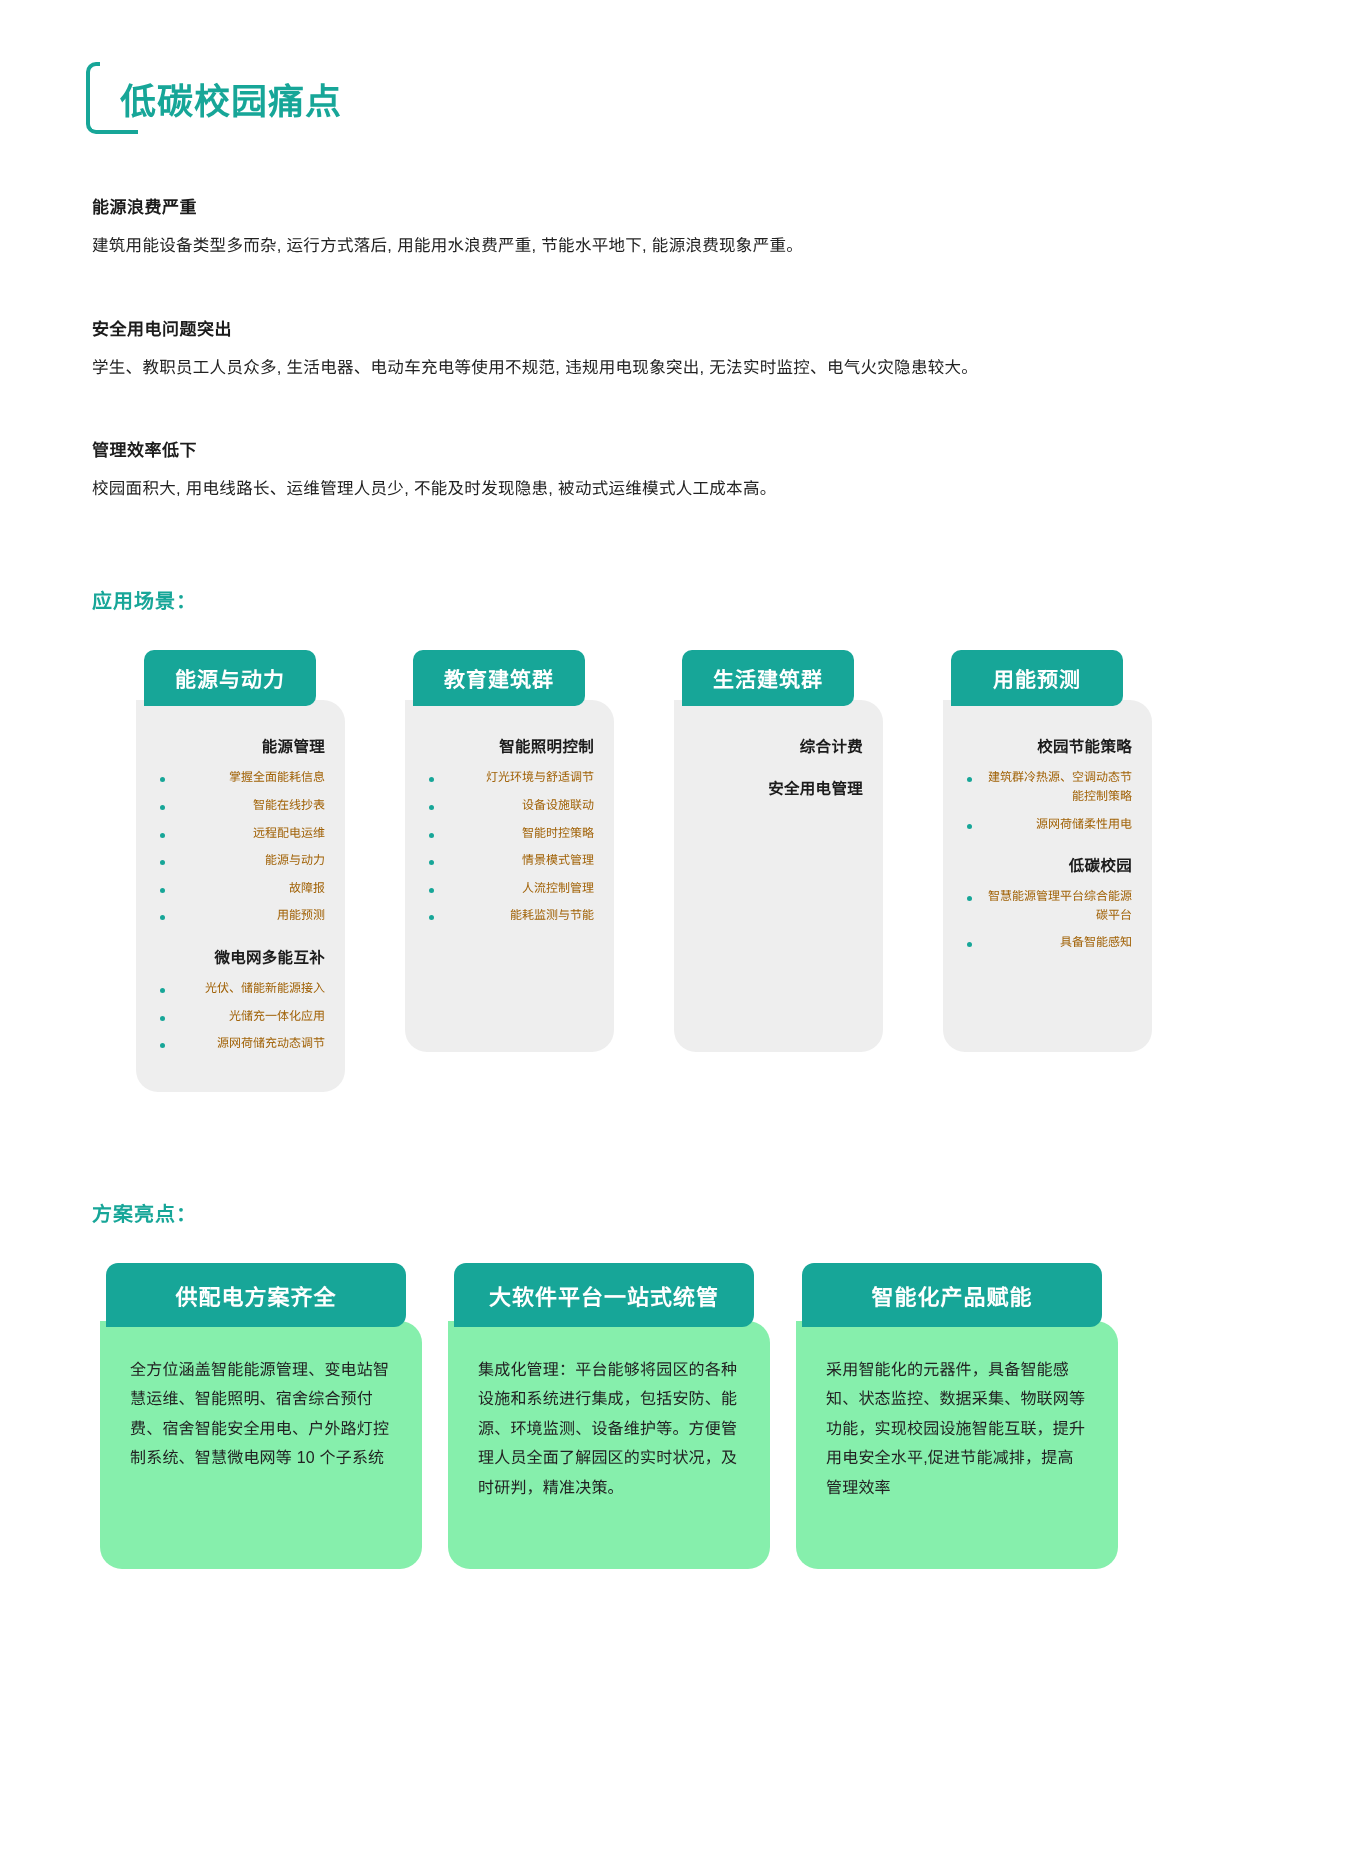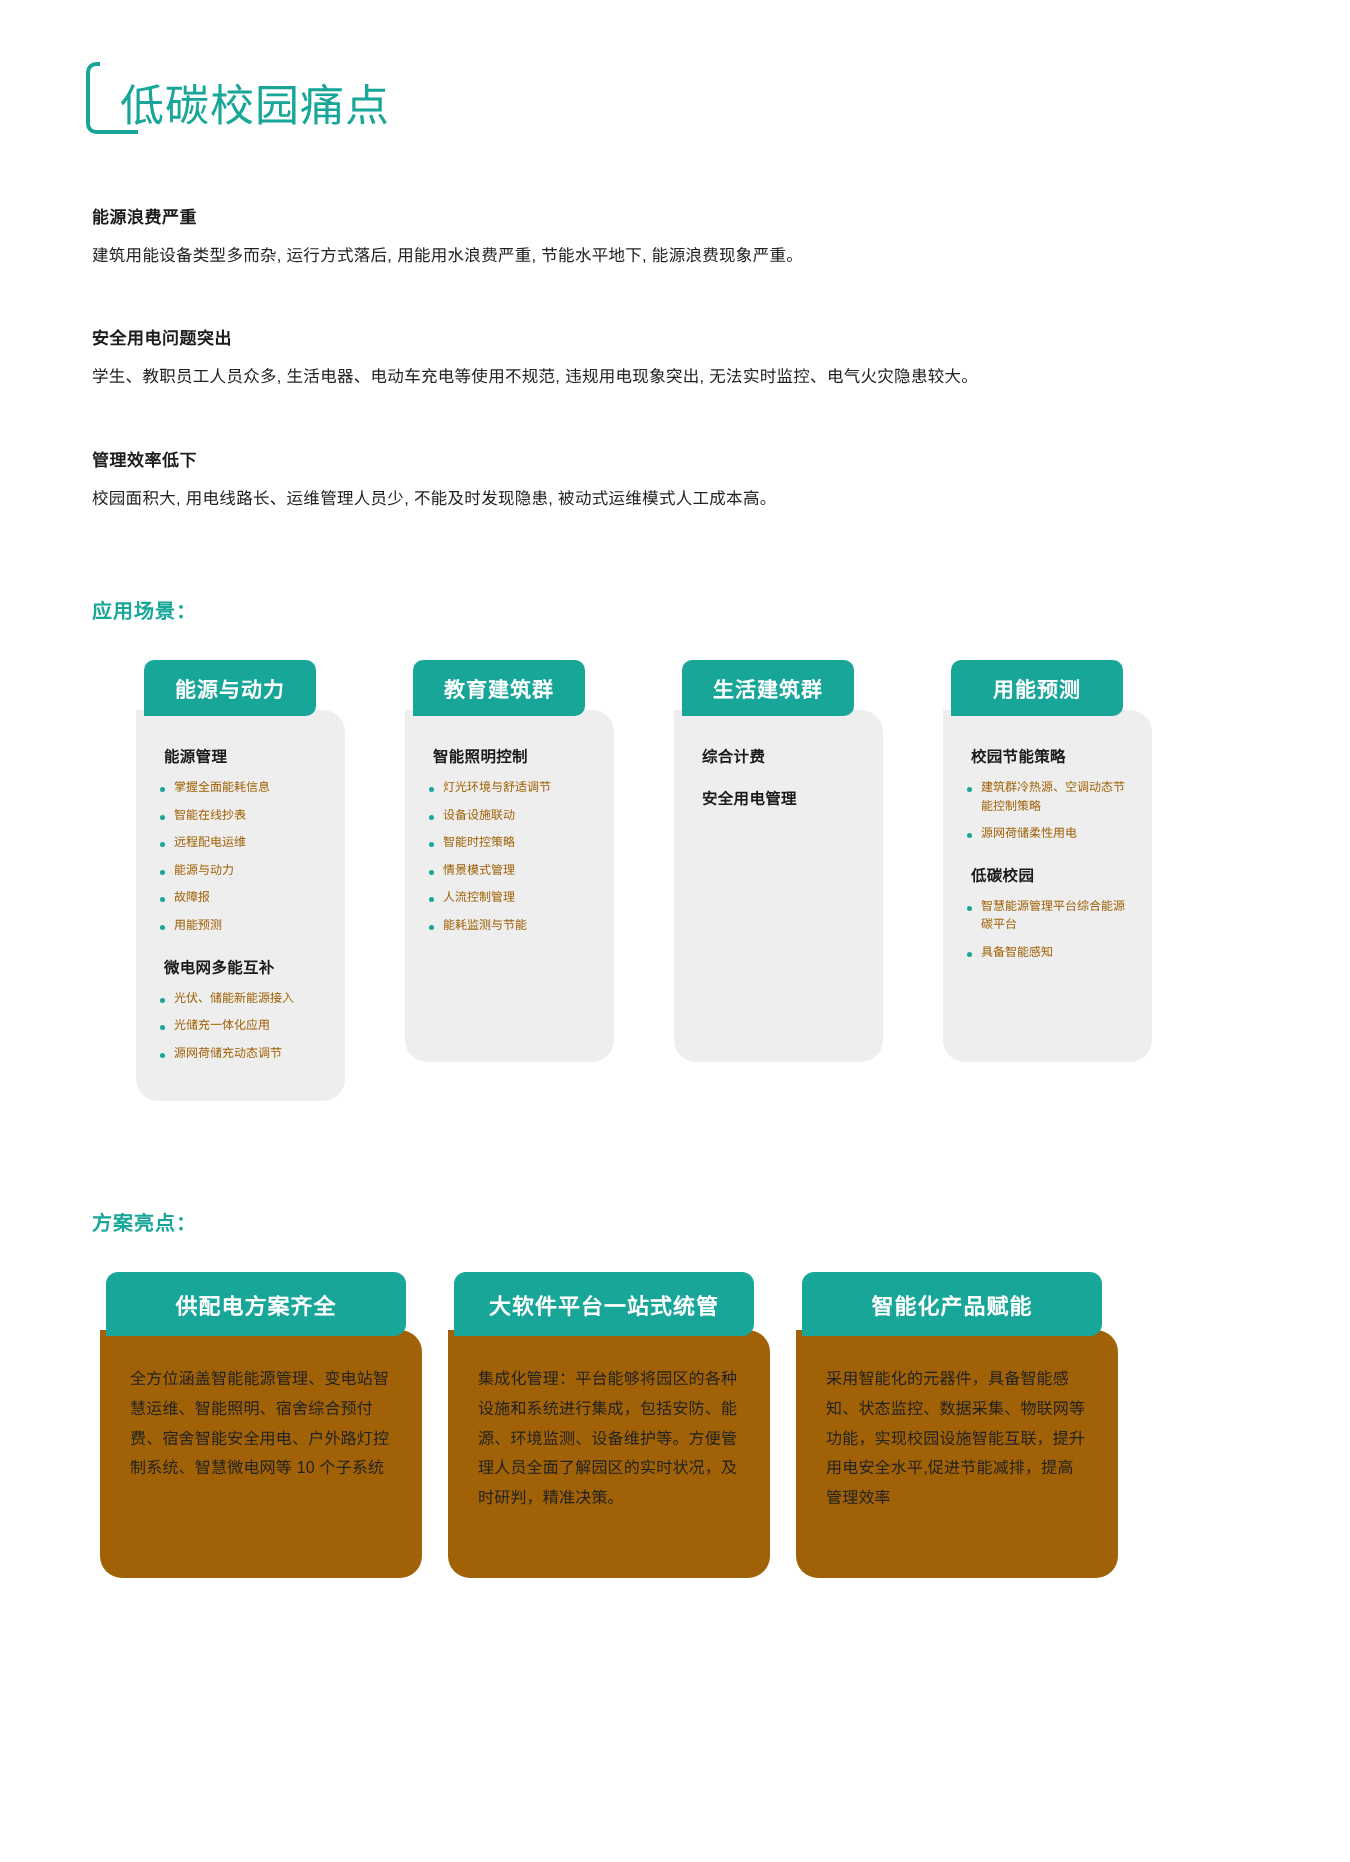--- a/index.html
+++ b/index.html
@@ -38,22 +38,22 @@
     border-radius: 10px 0 0 10px;
   }
   .title-bracket-gap {
     position: absolute;
     left: 14px; top: -4px;
     width: 40px; height: 10px;
     background: #ffffff;
   }
   .title-text {
     position: relative;
-    font-size: 44px;
-    font-weight: normal;
+    font-size: 36px;
+    font-weight: bold;
     color: #17a698;
     letter-spacing: 1px;
     line-height: 1.2;
   }
 
   
   .painpoints {
     margin: 56px 0 0 92px;
     width: 1180px;
   }
@@ -108,20 +108,21 @@
     letter-spacing: 1px;
     width: 172px;
     margin-left: 8px;
   }
   .sc-body {
     background: #eeeeee;
     border-radius: 0 22px 22px 22px;
     margin-top: -6px;
     padding: 34px 20px 30px 22px;
     min-height: 330px;
+    text-align: right;
   }
   .sc-card-1 .sc-body { min-height: 352px; }
   .sc-card-2 .sc-body { min-height: 352px; }
   .sc-card-3 .sc-body { min-height: 352px; }
   .sc-card-4 .sc-body { min-height: 352px; }
   .sc-group-title {
     font-size: 15.5px;
     font-weight: bold;
     color: #1c1c1c;
     margin: 0 0 12px 6px;
@@ -163,21 +164,21 @@
     font-size: 22px;
     font-weight: bold;
     text-align: center;
     padding: 16px 10px;
     border-radius: 12px 12px 12px 0;
     letter-spacing: 1px;
     width: 300px;
     margin-left: 6px;
   }
   .hl-body {
-    background: #a16207;
+    background: #86efac;
     border-radius: 0 22px 22px 22px;
     margin-top: -6px;
     padding: 34px 30px 16px 30px;
     min-height: 248px;
     font-size: 16px;
     color: #222;
     line-height: 1.85;
     letter-spacing: .2px;
   }
 </style>

